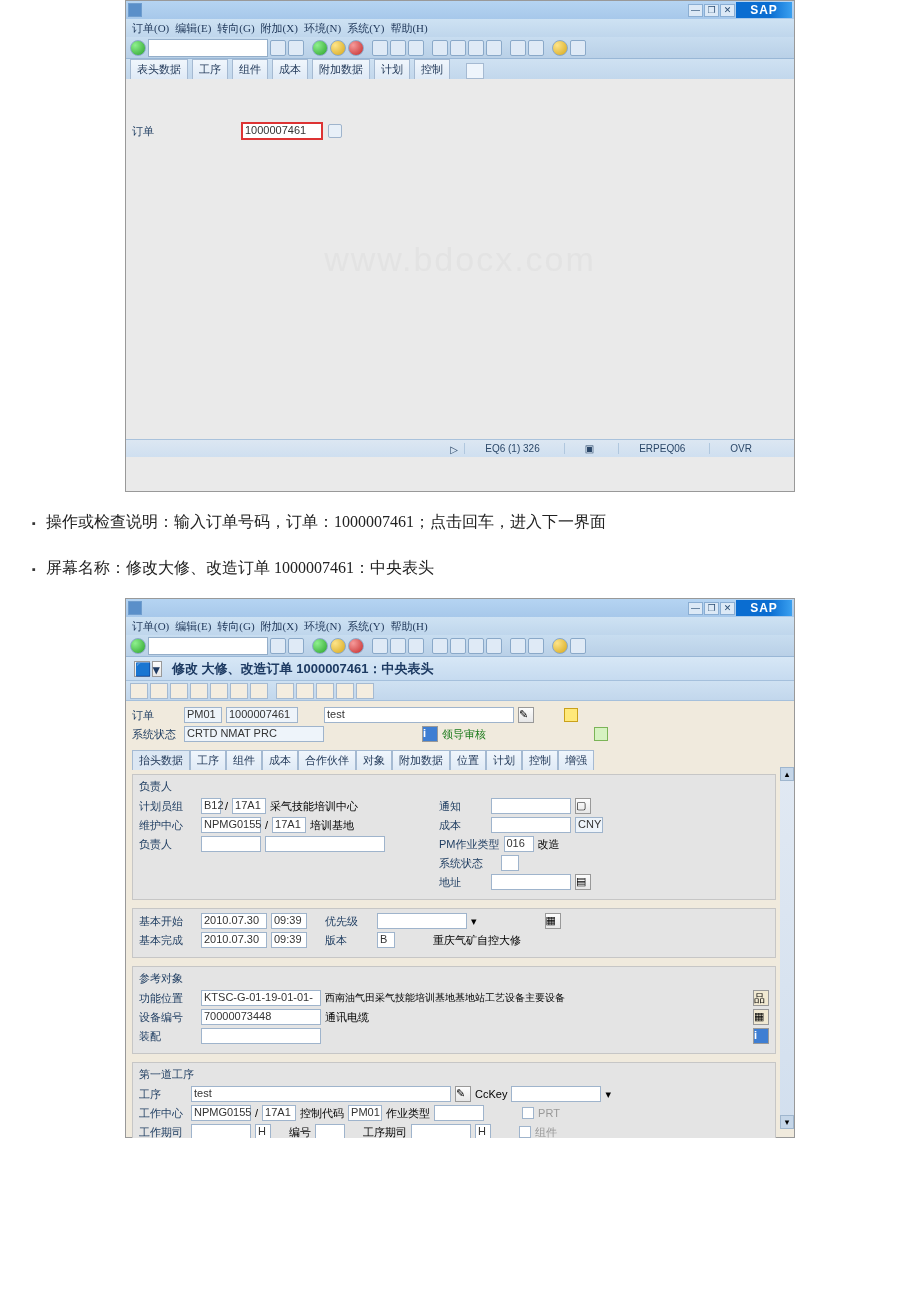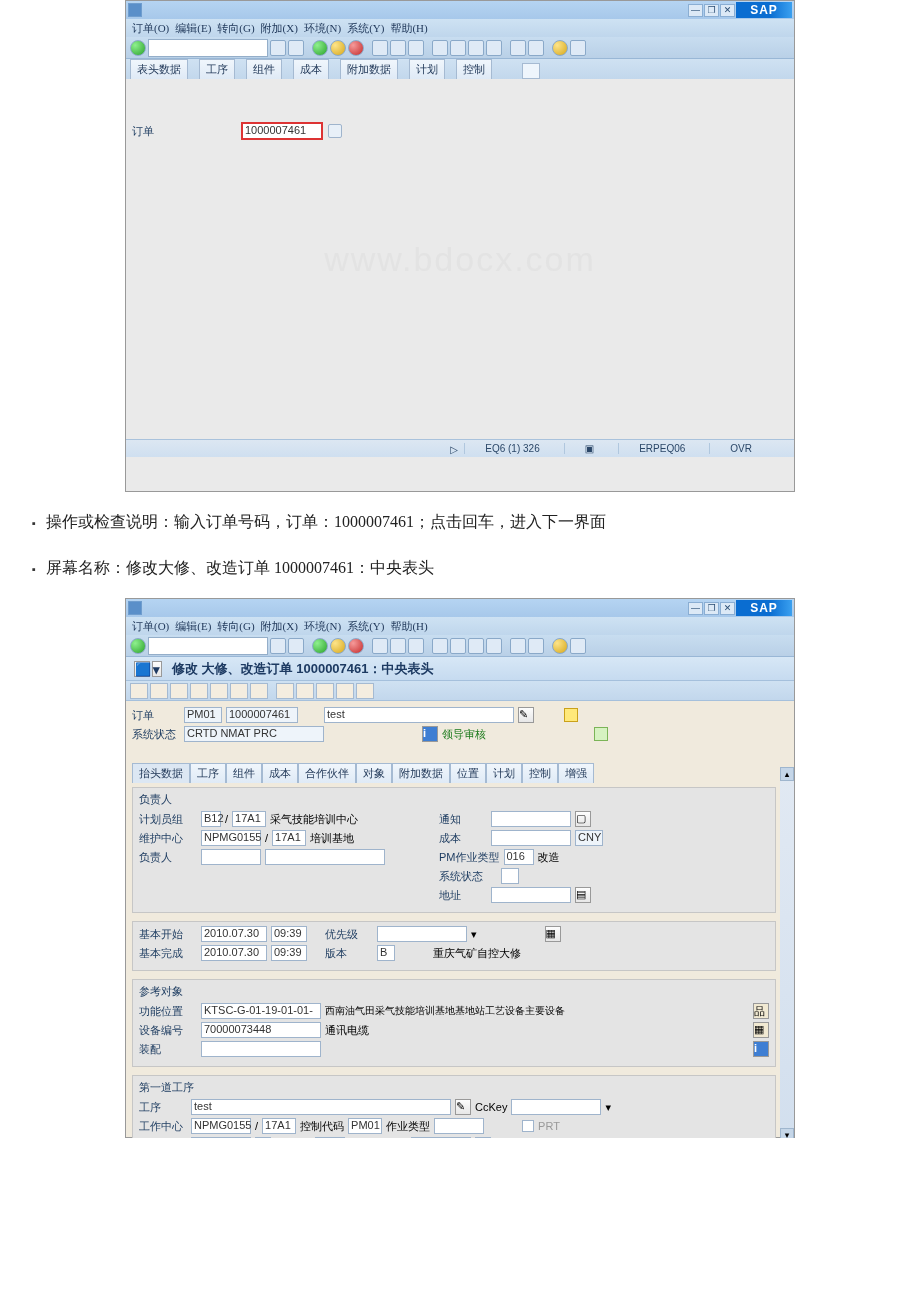--- a/index.html
+++ b/index.html
@@ -14,21 +14,21 @@
   .menubar { height:18px; background:linear-gradient(#cee2f3,#bfd6ec); display:flex; align-items:center; gap:6px; padding:0 6px; font-size:11px; color:#223a5c;font-family:Liberation Serif, serif; }
   .menubar span { white-space:nowrap; }
   .toolbar { height:22px; background:linear-gradient(#c8ddf0,#b9d0e7); display:flex; align-items:center; gap:2px; padding:0 4px; border-bottom:1px solid #99b7d6; }
   .tool-ic { width:16px; height:16px; border:1px solid #8aa9c9; background:#edf4fb; border-radius:2px; }
   .tool-ic.green { background: radial-gradient(circle at 30% 30%,#8ef08e,#2aa22a); border-radius:50%; }
   .tool-ic.red { background: radial-gradient(circle at 30% 30%,#f69a9a,#c42a2a); border-radius:50%; }
   .tool-ic.yel { background: radial-gradient(circle at 30% 30%,#fde48a,#d6a71a); border-radius:50%; }
   .tool-ic.bl { background:#dfeaf6; }
   .tool-dd { width:120px; height:18px; background:#fff; border:1px solid #94aec9; }
   .page-title { height:24px; background:linear-gradient(#d7e7f6,#c6dbf0); color:#1d3a62; font-weight:bold; font-size:13px; display:flex; align-items:center; padding:0 8px; border-bottom:1px solid #a5c0dc; }
-  .tab-strip { height:20px; background:linear-gradient(#cfe1f2,#c2d7ec); display:flex; align-items:flex-end; padding:0 4px; gap:11px; font-size:11px; }
+  .tab-strip { height:20px; background:linear-gradient(#cfe1f2,#c2d7ec); display:flex; align-items:flex-end; padding:0 4px; gap:4px; font-size:11px; }
   .tab-strip .tab { padding:2px 6px; background:linear-gradient(#f0f6fc,#dfeaf6); border:1px solid #a5bad2; border-bottom:none; color:#233a5a; }
   .tab-strip .icbtn { width:18px; height:16px; border:1px solid #a5bad2; background:#eef5fc; margin-left:2px; }
   .content-area { background:#eaeaea; padding: 8px 6px 0; min-height:200px; }
   .field-row { display:flex; align-items:center; gap:6px; font-size:11px; margin-bottom:4px; }
   .field-label { color:#1b3a5f; min-width:38px; }
   .inp { height:16px; border:1px solid #9fb4cc; background:#fff; padding:0 2px; font-size:11px; color:#333; }
   .inp.red { border:1px solid #d33; outline:1px solid #d33; }
   .f4 { width:14px; height:14px; border:1px solid #9fb4cc; background:#e8f0f8; border-radius:2px; }
   .statusbar { height:18px; background:linear-gradient(#dce7f2,#cfdff0); border-top:1px solid #a9c2dc; display:flex; align-items:center; justify-content:flex-end; gap:4px; padding:0 4px; font-size:10px; color:#2b4768; }
   .statusbar .sb-item { padding:0 20px; border-left:1px solid #b0c7de; }
@@ -227,21 +227,21 @@
     <div class="fr2">
       <span class="lab">系统状态</span>
       <span class="inp" style="width:140px; background:#eef4fa">CRTD NMAT PRC</span>
       <span style="width:90px"></span>
       <span class="btn3d" style="background:#3e7ed3;color:#fff;font-weight:bold">i</span>
       <span class="green-link">领导审核</span>
       <span style="width:100px"></span>
       <span class="yel-note" style="background:#d6f2c1;border-color:#7bb457"></span>
     </div>
 
-    <div class="tab-strip" style="background:transparent; padding:0; margin-top:21px; gap:0;">
+    <div class="tab-strip" style="background:transparent; padding:0; margin-top:8px; gap:0;">
       <div class="tab sel-tab">抬头数据</div>
       <div class="tab">工序</div>
       <div class="tab">组件</div>
       <div class="tab">成本</div>
       <div class="tab">合作伙伴</div>
       <div class="tab">对象</div>
       <div class="tab">附加数据</div>
       <div class="tab">位置</div>
       <div class="tab">计划</div>
       <div class="tab">控制</div>

